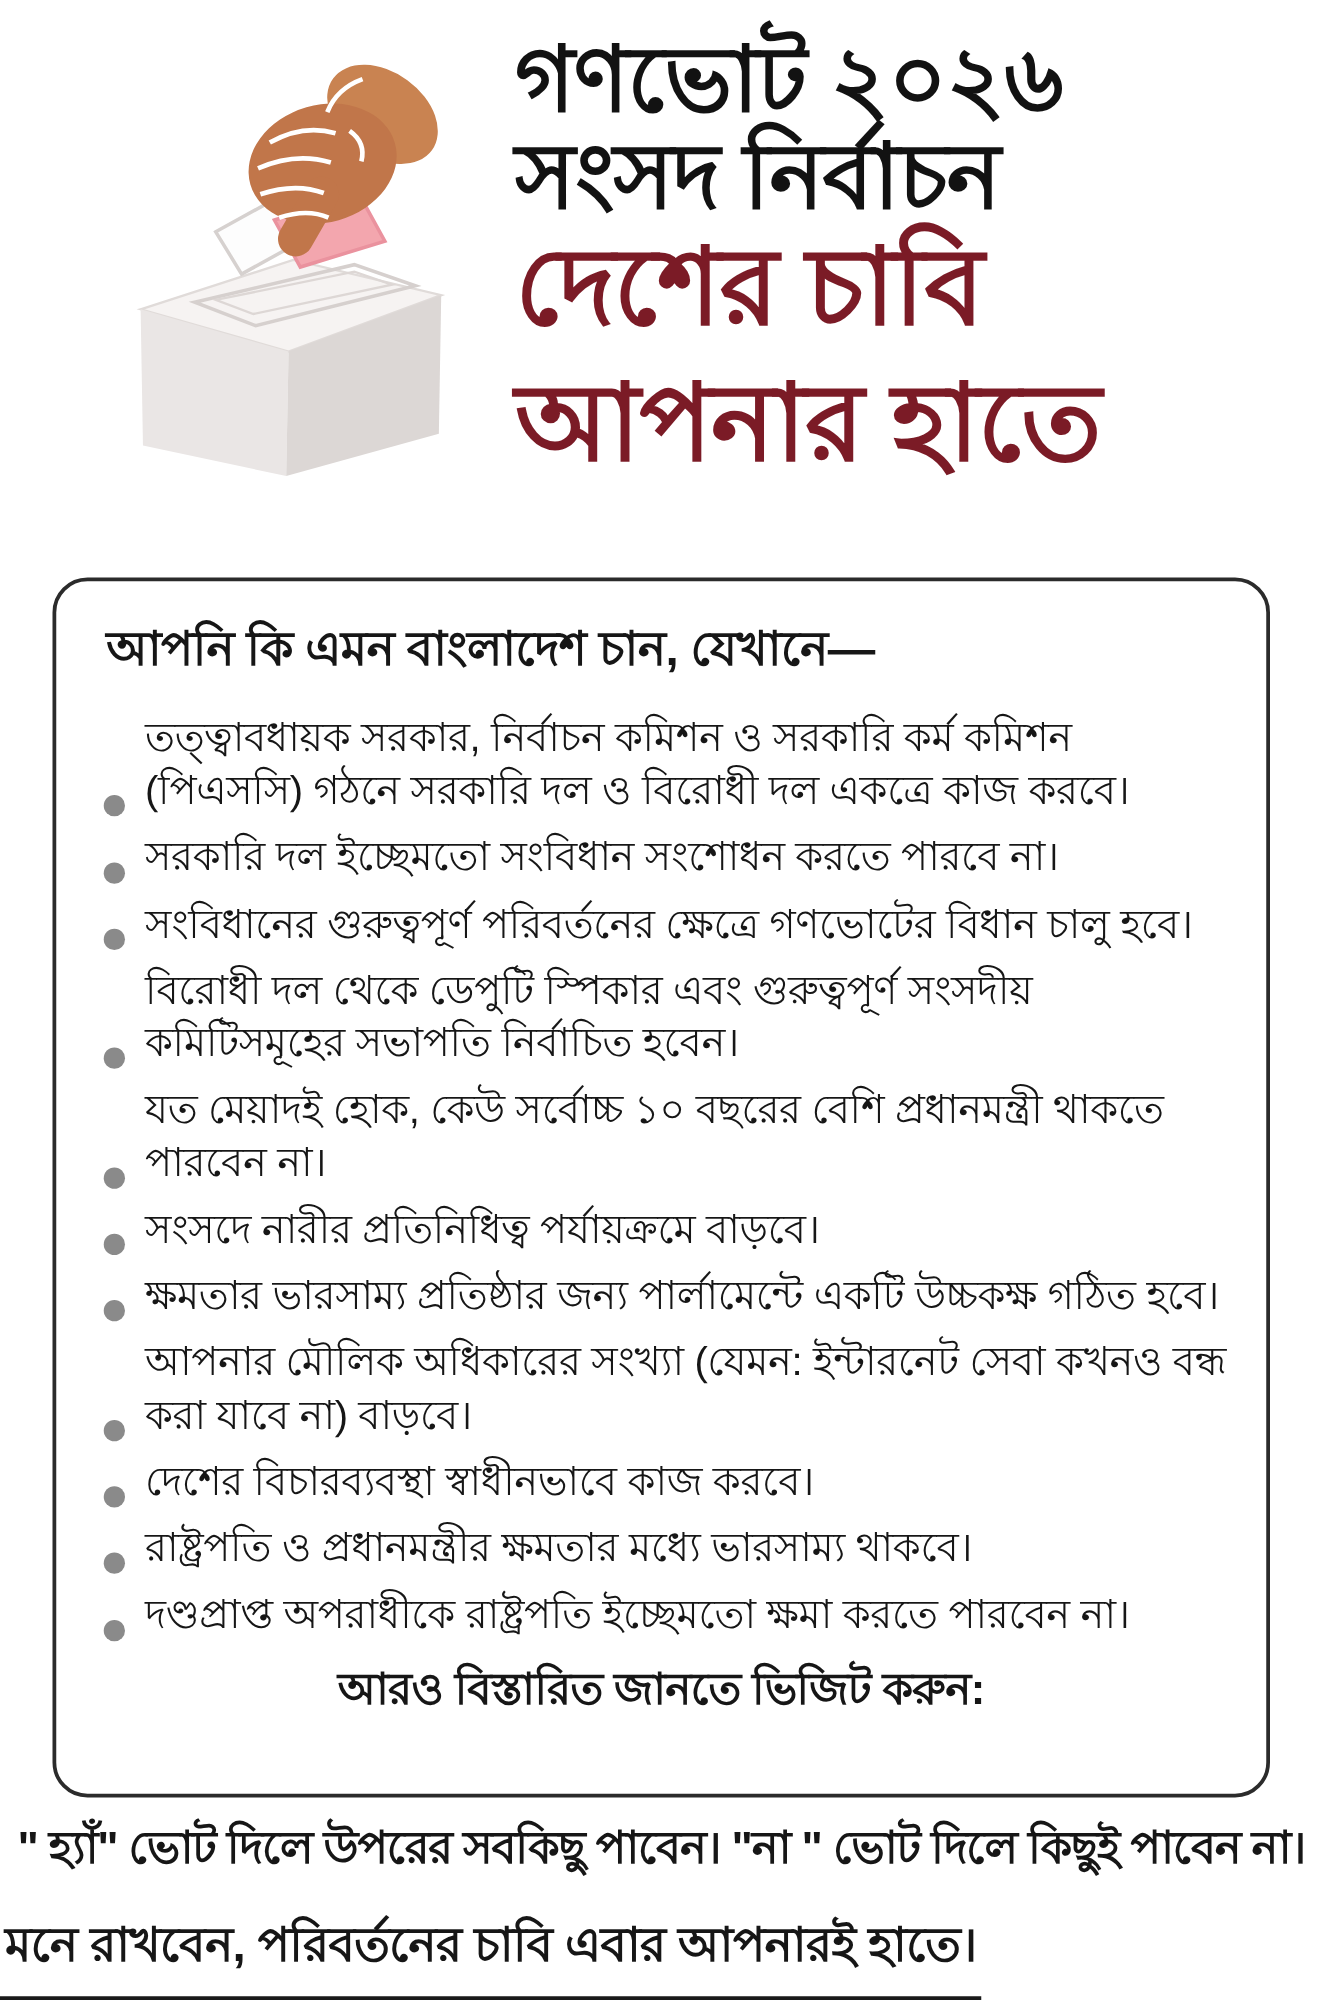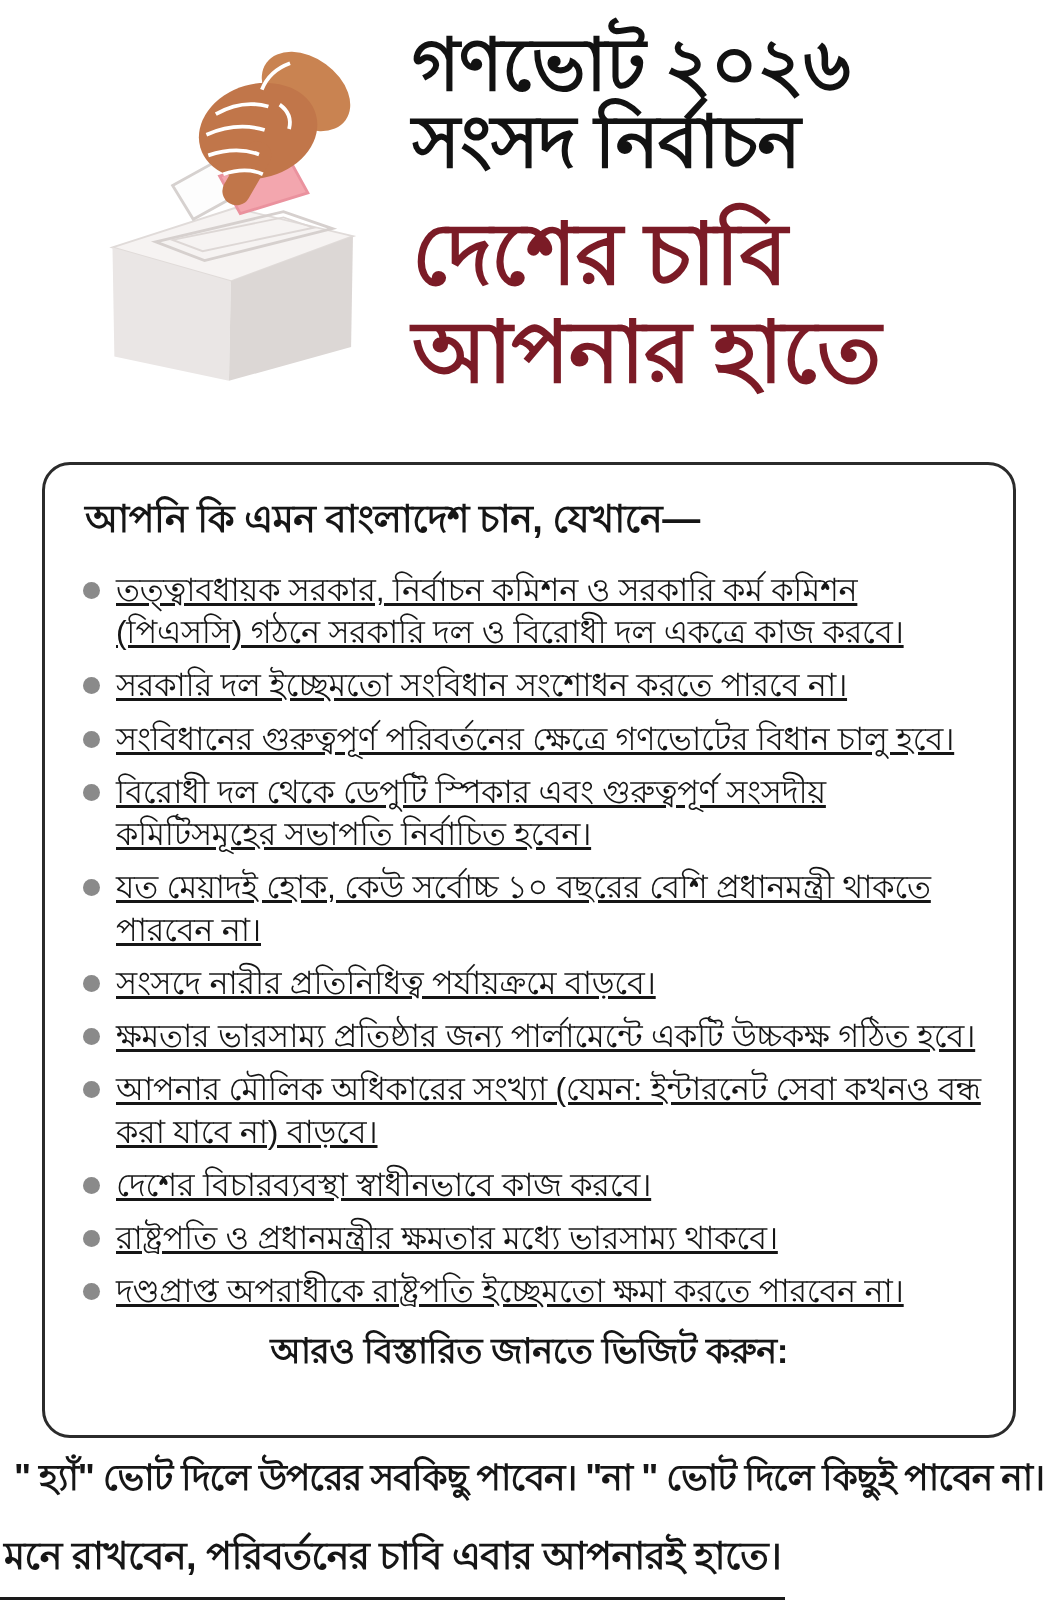--- a/index.html
+++ b/index.html
@@ -11,32 +11,32 @@
   
   .header{display:flex;flex-direction:row;height:452px;gap:24px;}
   .illu-wrap{width:368px;flex:0 0 368px;padding:38px 0 0 58px;box-sizing:border-box;}
   .titles{flex:1;padding:26px 10px 0 20px;box-sizing:border-box;}
   .title-line{
     font-size:73px;font-weight:800;line-height:1.06;color:#121212;
     letter-spacing:-1px;white-space:nowrap;
   }
   .slogan-line{
     font-size:86px;font-weight:800;line-height:1.0;color:#7b1b26;
-    letter-spacing:-1px;white-space:nowrap;margin-top:12px;
+    letter-spacing:-1px;white-space:nowrap;margin-top:23px;
   }
-  .slogan-first{margin-top:30px;}
+  .slogan-first{margin-top:6px;}
   
   .qbox{
     margin:10px 42px 0 42px;height:976px;box-sizing:border-box;
     border:3px solid #2b2b2b;border-radius:28px;
     padding:22px 32px 4px 32px;overflow:hidden;
   }
   .qbox-heading{font-size:38px;font-weight:700;margin:2px 0 16px 8px;letter-spacing:-0.5px;}
   .bullets{list-style:none;margin:0;padding:0;}
-  .bullet{display:flex;align-items:flex-start;margin-bottom:11px;text-decoration:underline;}
+  .bullet{display:flex;align-items:flex-end;margin-bottom:11px;}
   .dot{
     flex:0 0 17px;width:17px;height:17px;border-radius:50%;
     background:#8a8a8a;margin:13px 16px 0 6px;
   }
   .bullet-text{font-size:32px;line-height:1.32;font-weight:500;letter-spacing:-0.3px;}
   .visit-line{text-align:center;font-size:35px;font-weight:700;margin-top:10px;letter-spacing:-0.5px;}
   
   .vote-line{
     text-align:center;font-size:36px;font-weight:800;margin-top:12px;
     letter-spacing:-1px;white-space:nowrap;padding:0 6px;

